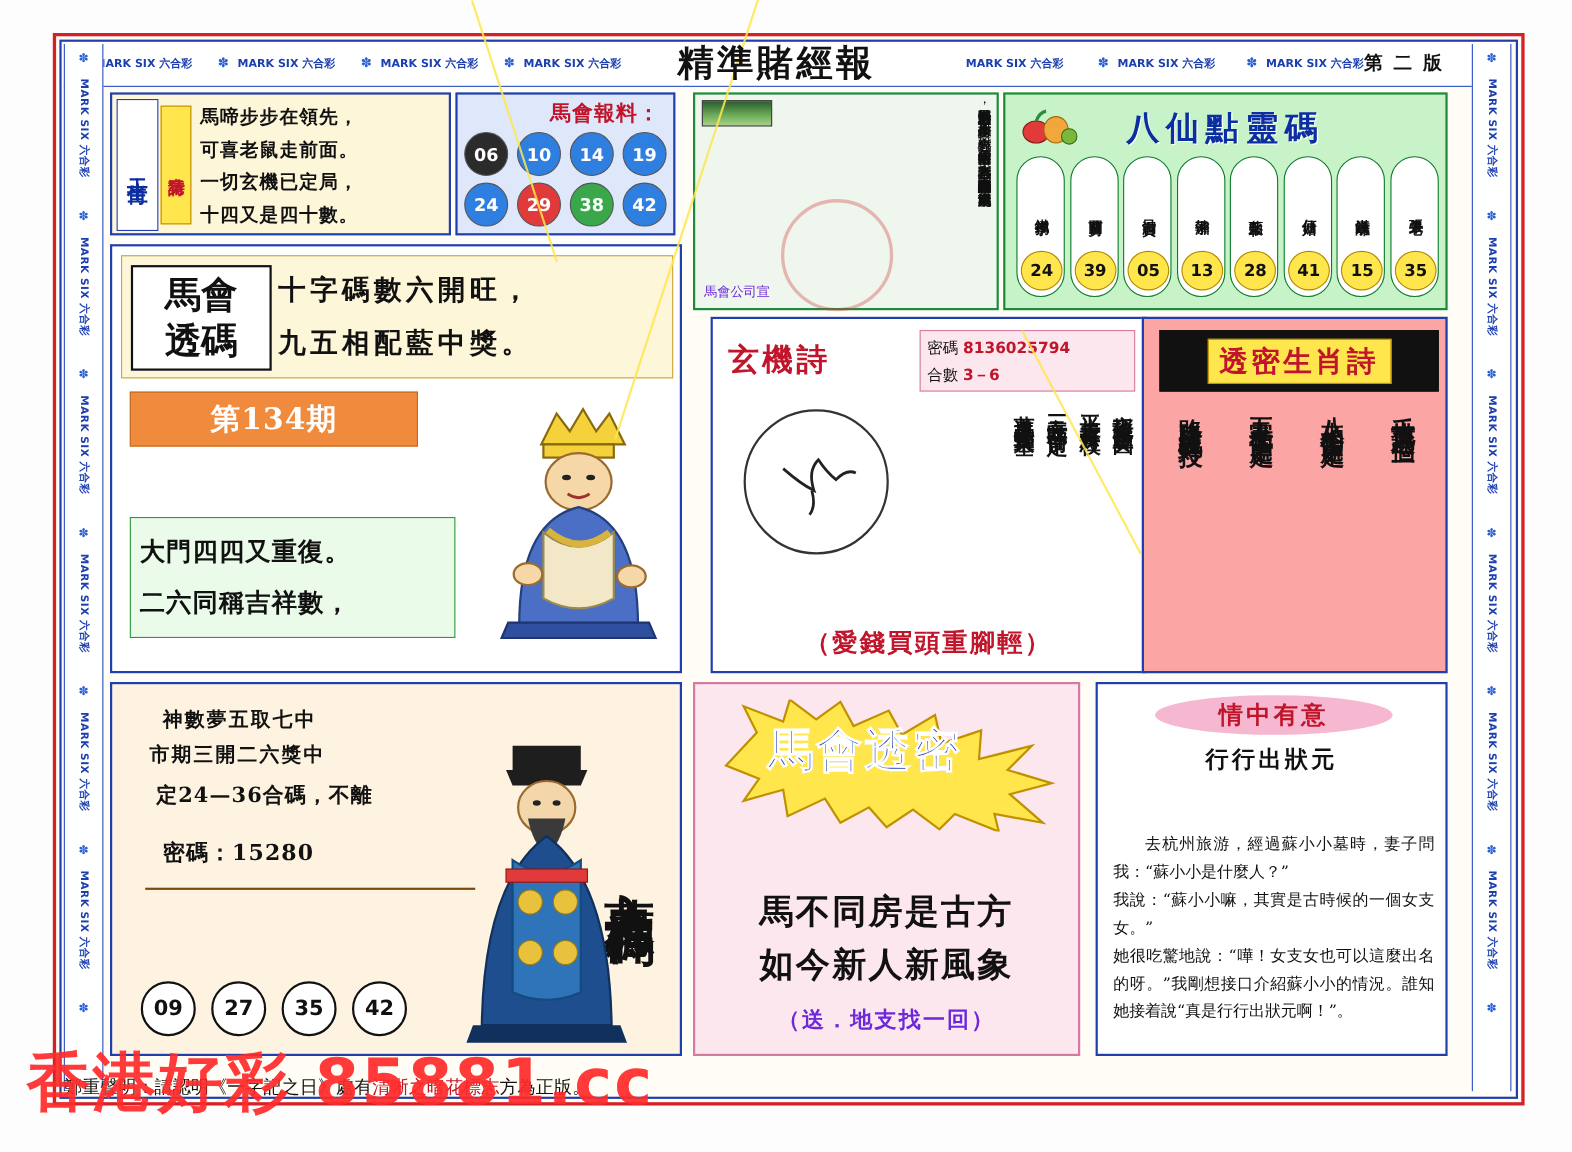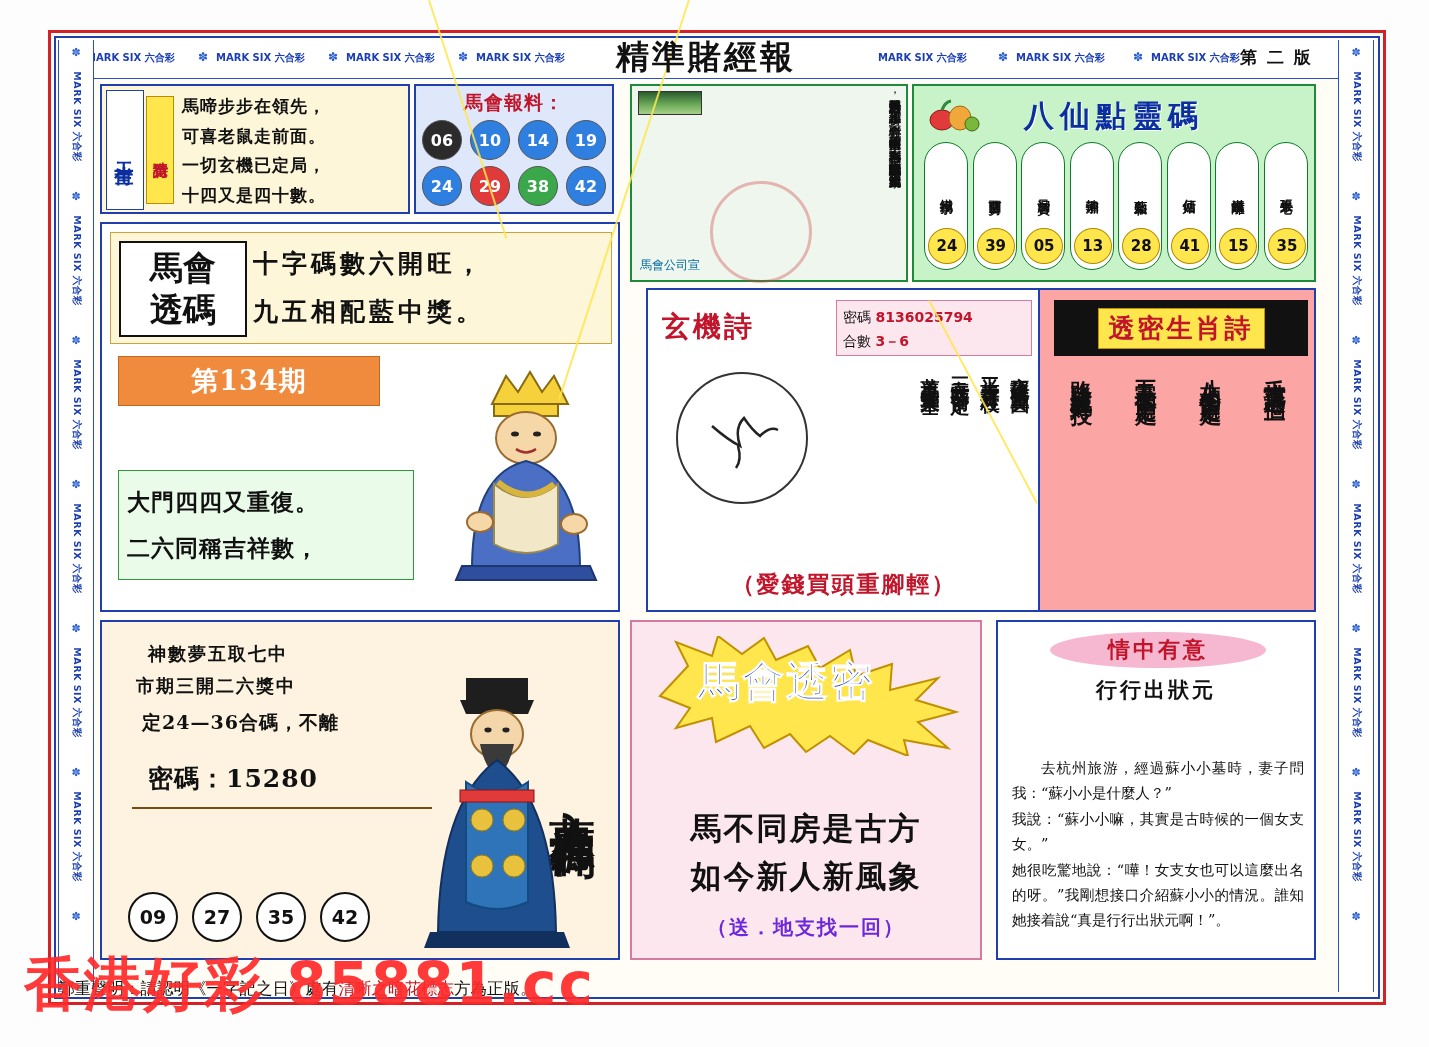--- a/index.html
+++ b/index.html
@@ -104,20 +104,21 @@
   }
   
   .p-numbers{
     left:414px;top:84px;width:200px;height:130px;
     background:#dfe8fb;border:2px solid #1f3fae;
   }
   .numbers-title{
     position:absolute;left:0;top:4px;width:100%;text-align:center;
     font-size:19px;font-weight:bold;color:#c0152a;letter-spacing:1px;
     font-family:"DejaVu Serif","Liberation Serif",serif;
+    padding-left:36px;
   }
   .numbers-grid{
     position:absolute;left:6px;top:34px;width:188px;
     display:grid;grid-template-columns:repeat(4,1fr);gap:6px 4px;
   }
   .ball{
     width:40px;height:40px;border-radius:50%;
     display:flex;align-items:center;justify-content:center;
     font-size:16px;font-weight:bold;color:#fff;
     border:1px solid #555;box-sizing:border-box;
@@ -296,21 +297,21 @@
     left:100px;top:620px;width:520px;height:340px;
     background:#fdf3e0;border:2px solid #1f3fae;
   }
   .dream-line{
     position:absolute;font-family:"DejaVu Serif","Liberation Serif",serif;
     color:#111;font-weight:bold;
   }
   .dream-l1{left:46px;top:20px;font-size:18px;letter-spacing:2px;}
   .dream-l2{left:34px;top:52px;font-size:18px;letter-spacing:2px;}
   .dream-l3{left:40px;top:88px;font-size:19px;letter-spacing:1px;}
-  .dream-code{left:46px;top:140px;font-size:25px;letter-spacing:1px;}
+  .dream-code{left:46px;top:140px;font-size:20px;letter-spacing:1px;}
   .dream-rule{position:absolute;left:30px;top:185px;width:300px;height:2px;background:#7a4a10;}
   .dream-balls{
     position:absolute;left:26px;top:270px;width:320px;
     display:flex;gap:14px;
   }
   .oball{
     width:46px;height:46px;border-radius:50%;
     border:2px solid #111;background:#fff;
     display:flex;align-items:center;justify-content:center;
     font-size:19px;font-weight:bold;color:#111;
@@ -483,21 +484,21 @@
       <div class="ball" style="background: rgb(224, 58, 58);">29</div>
       <div class="ball" style="background: rgb(58, 168, 74);">38</div>
       <div class="ball" style="background: rgb(47, 127, 224);">42</div>
     </div>
   </div>
 
   <div class="panel p-article">
     <div class="article-photo"></div>
     <div class="article-seal"></div>
     <div class="article-body">外圍博香港六合彩之風延之勢，有不少人放下工作不思耕作，專心研究六合彩，使得本不富裕的生活雪中添霜，六合彩彩本為福利事業，編者頗不希望讀者把賭外圍辦合彩作為職業，祈望大家以此作為消遣而已。</div>
-    <div style="position:absolute;left:8px;bottom:6px;font-size:12px;font-family:'DejaVu Serif',serif;color:#0369a1;">馬會公司宣</div>
+    <div style="position:absolute;left:8px;bottom:6px;font-size:12px;font-family:'DejaVu Serif',serif;color:#6d28d9;">馬會公司宣</div>
   </div>
 
   <div class="panel p-baxian">
     <svg class="baxian-fruit" viewBox="0 0 52 34">
       <ellipse cx="14" cy="22" rx="12" ry="10" fill="#e03a3a" stroke="#8a1515"></ellipse>
       <ellipse cx="32" cy="20" rx="11" ry="12" fill="#f0a83c" stroke="#a06a10"></ellipse>
       <path d="M14 12 q3 -8 9 -9" stroke="#2f8a3c" stroke-width="3" fill="none"></path>
       <ellipse cx="44" cy="26" rx="7" ry="7" fill="#7ab83c" stroke="#3a6a10"></ellipse>
     </svg>
     <div class="baxian-title">八仙點靈碼</div>

